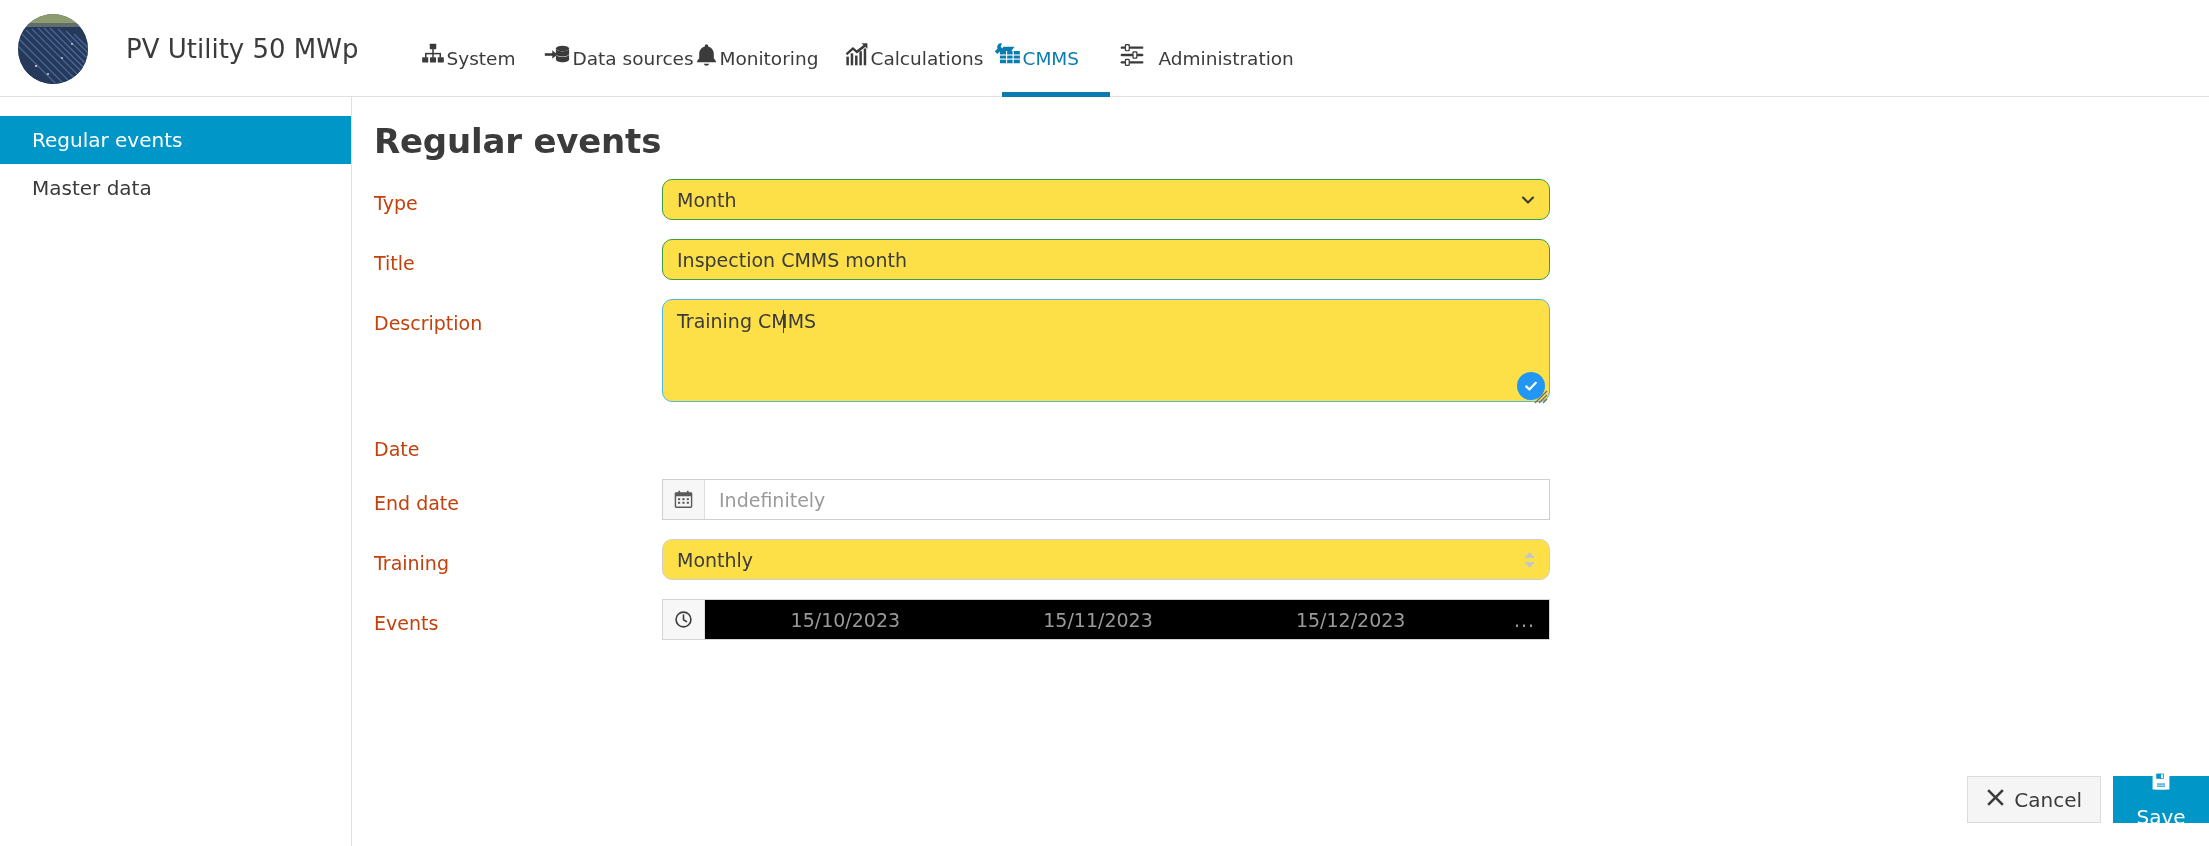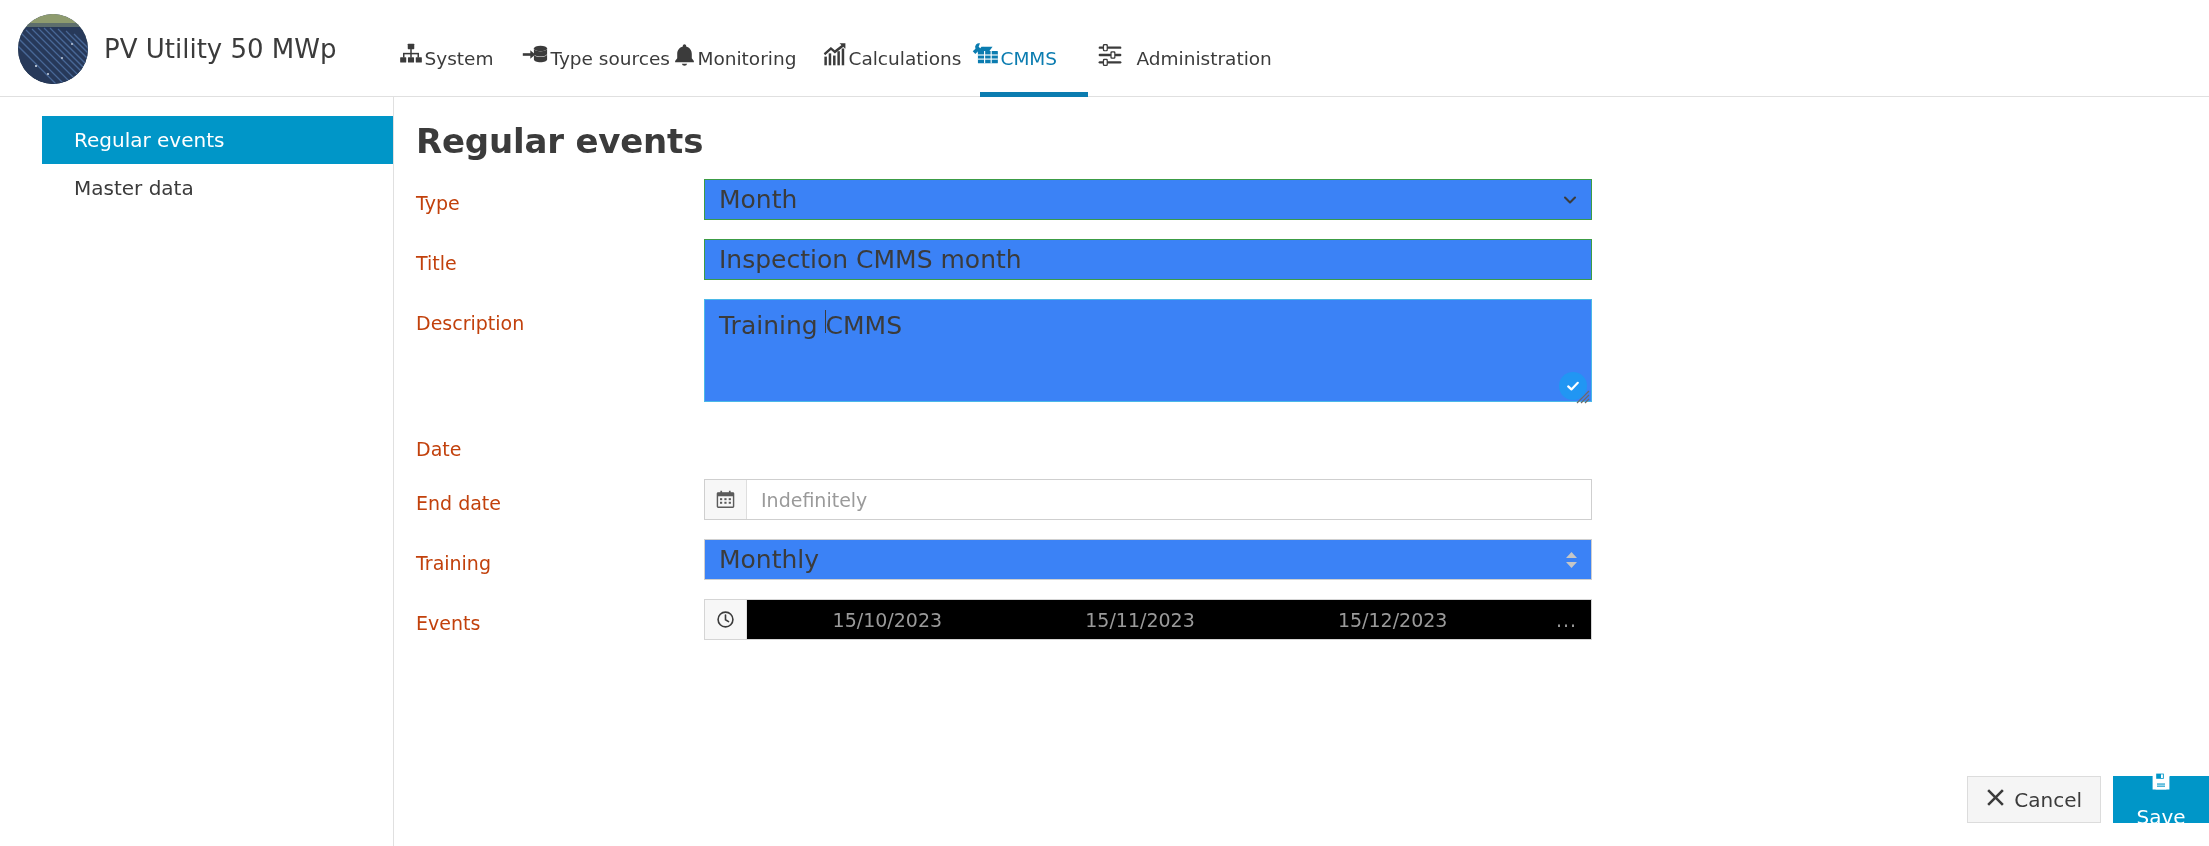--- a/index.html
+++ b/index.html
@@ -31,21 +31,21 @@
   .brand-logo {
     width: 70px; height: 70px;
     border-radius: 50%;
     overflow: hidden;
     flex: 0 0 auto;
     background: #23344f;
     position: relative;
   }
   .brand-logo svg { display:block; width:70px; height:70px; }
   .brand-title {
-    margin-left: 16px;
+    margin-left: 38px;
     font-size: 26px;
     color: #3b3b3b;
     white-space: nowrap;
     font-weight: 400;
   }
 
   .mainnav {
     display: flex;
     align-items: flex-start;
     height: 97px;
@@ -85,21 +85,20 @@
     height: 5px;
     background: #0b7cb0;
   }
   .navitem.w-wide { width: 150px; }
   .navitem.w-xwide { width: 168px; gap: 12px; }
 
   
   .body {
     display: flex;
     height: 749px;
-    margin-left: 42px;
   }
   .sidebar {
     width: 352px;
     flex: 0 0 352px;
     border-right: 1px solid #e0e0e0;
     padding-top: 19px;
     background: #fff;
   }
   .side-item {
     height: 48px;
@@ -149,27 +148,27 @@
     width: 888px;
     flex: 0 0 888px;
     position: relative;
   }
 
   
   .inp {
     width: 100%;
     height: 41px;
     border: 1px solid #cfcfcf;
-    background: #3b82f6;
+    background: #fde047;
     font-family: inherit;
-    font-size: 25px;
+    font-size: 19px;
     color: #3b3b3b;
     padding: 0 14px;
     outline: none;
-    border-radius: 0;
+    border-radius: 10px;
   }
   .inp.valid { border-color: #3c9c46; }
   .inp::placeholder { color: #9a9a9a; }
 
   .selwrap { position: relative; width: 100%; }
   .selwrap .chev {
     position: absolute;
     right: 14px; top: 0; bottom: 0;
     display: flex; align-items: center;
     pointer-events: none;
@@ -389,21 +388,21 @@
     <a class="navitem w-wide">
       <span class="navicon">
         <svg width="28" height="26" viewBox="0 0 28 24" fill="currentColor">
           <ellipse cx="18.5" cy="5.6" rx="6.6" ry="2.8"></ellipse>
           <path d="M11.9 5.6v5.2c0 1.55 2.95 2.8 6.6 2.8s6.6-1.25 6.6-2.8V5.6c0 1.55-2.95 2.8-6.6 2.8S11.9 7.15 11.9 5.6z"></path>
           <path d="M11.9 11.2v5.2c0 1.55 2.95 2.8 6.6 2.8s6.6-1.25 6.6-2.8v-5.2c0 1.55-2.95 2.8-6.6 2.8s-6.6-1.25-6.6-2.8z"></path>
           <rect x="0.8" y="10.2" width="9" height="2.6"></rect>
           <path d="M8.3 7.2l5 4.3-5 4.3z"></path>
         </svg>
       </span>
-      <span class="navlabel">Type sources</span>
+      <span class="navlabel">Data sources</span>
     </a>
 
     <a class="navitem w-wide">
       <span class="navicon">
         <svg width="25" height="26" viewBox="0 0 24 24" fill="currentColor">
           <path d="M12 1.6c-.9 0-1.6.7-1.6 1.6v.7C7.1 4.7 5 7.5 5 11v4.1l-2 2.7v1.1h18v-1.1l-2-2.7V11c0-3.5-2.1-6.3-5.4-7.1v-.7c0-.9-.7-1.6-1.6-1.6z"></path>
           <path d="M9.4 20.3a2.7 2.7 0 0 0 5.2 0z"></path>
         </svg>
       </span>
       <span class="navlabel">Monitoring</span>

